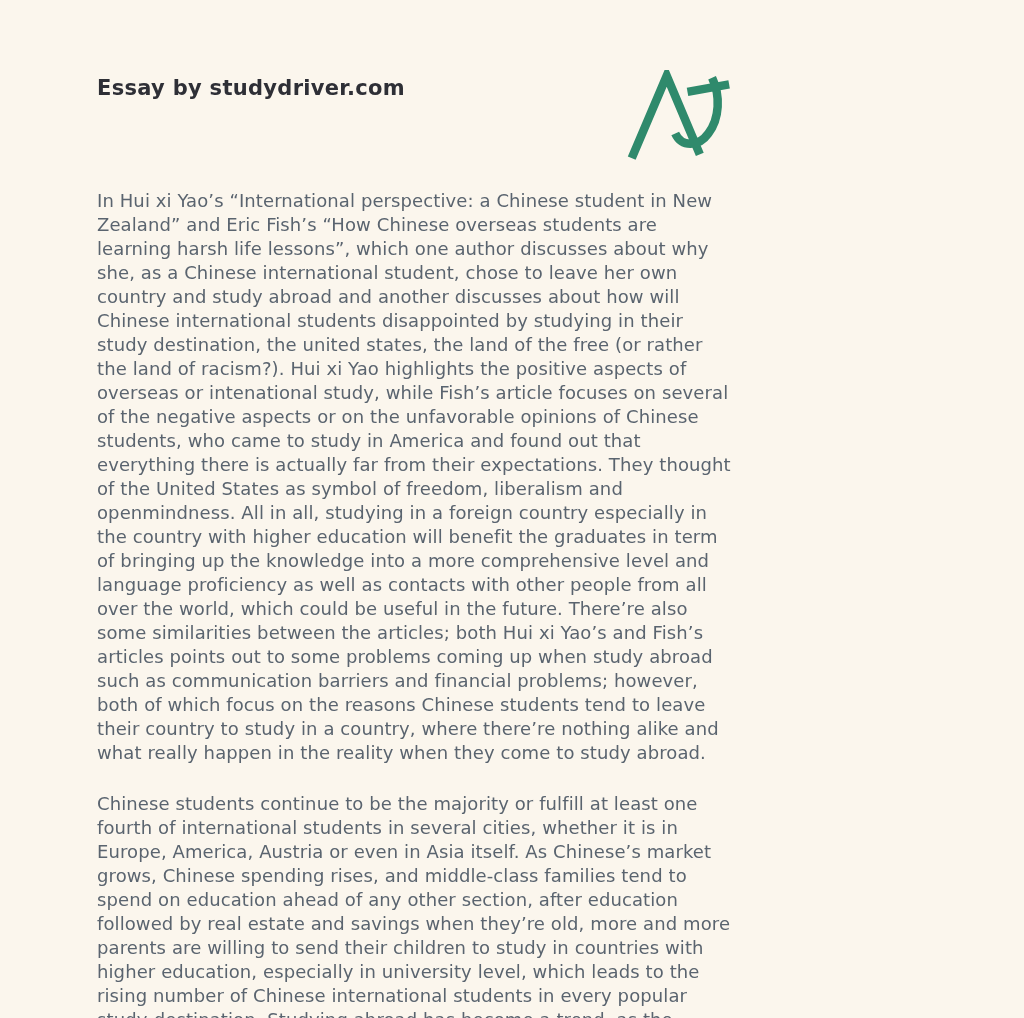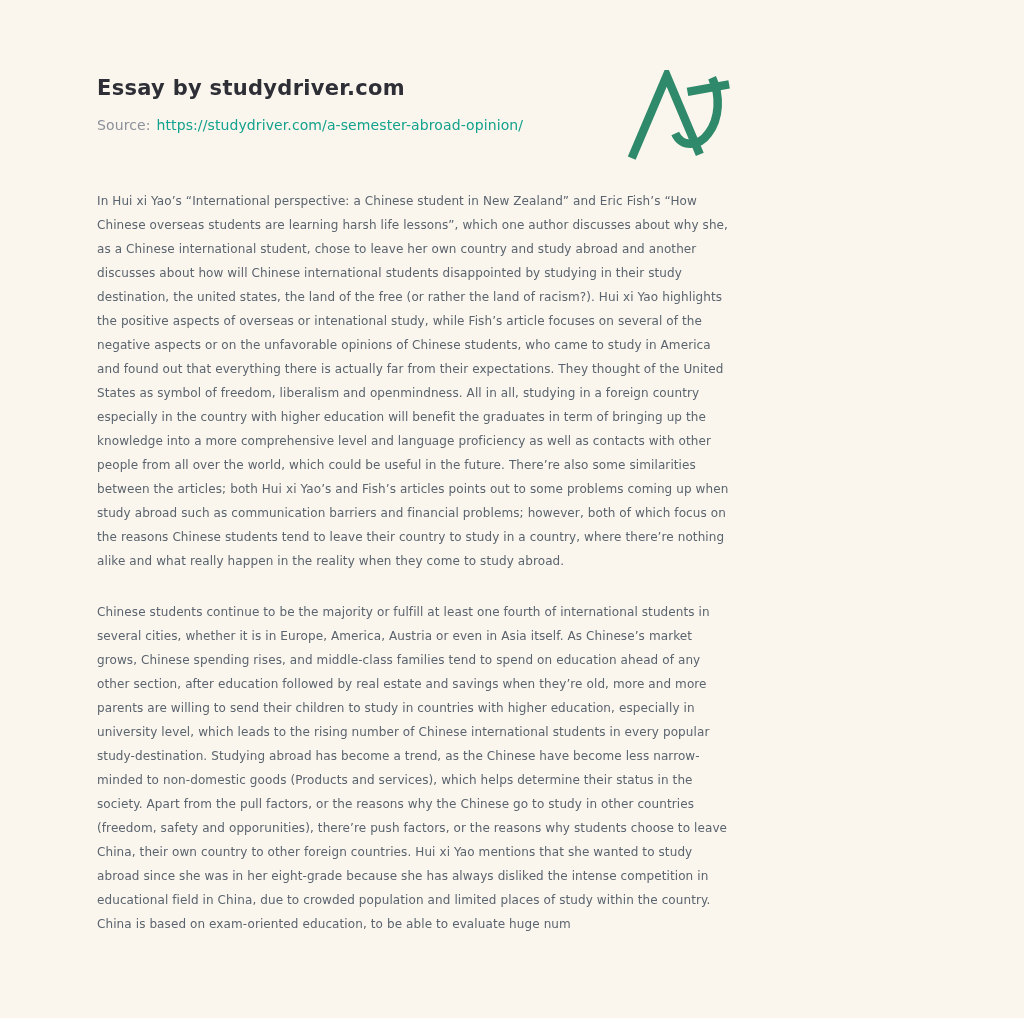--- a/index.html
+++ b/index.html
@@ -51,38 +51,35 @@
     font-family: "DejaVu Serif", serif;
     font-size: 31px;
     font-weight: 600;
     color: #1c2733;
     letter-spacing: 0.3px;
     margin-top: 92px;
     margin-left: 28px;
   }
   .para {
     margin-top: 27px;
-    font-size: 12px;
+    font-size: 18px;
     line-height: 24px;
     color: #5a646f;
     letter-spacing: 0.1px;
     text-align: left;
   }
 </style>
 </head>
 <body>
 
 <div class="page">
 
   <header class="header">
     <div class="header-left">
       <h2 class="byline">Essay by studydriver.com</h2>
-      <div class="source-line">
-        <span class="source-label">Source:</span><a class="source-link" href="#">https://studydriver.com/a-semester-abroad-opinion/</a>
-      </div>
     </div>
 
     <div class="logo">
       <svg viewBox="0 0 110 95" xmlns="http://www.w3.org/2000/svg" aria-hidden="true">
         <g fill="none" stroke-width="9" stroke-linecap="butt">
           <path d="M5 92 L42 5 L77 88"></path>
           <path d="M90 7 C 99 26 98 50 86 66 C 76 80 58 81 51 66"></path>
           <path d="M64 22 L108 14"></path>
         </g>
       </svg>

